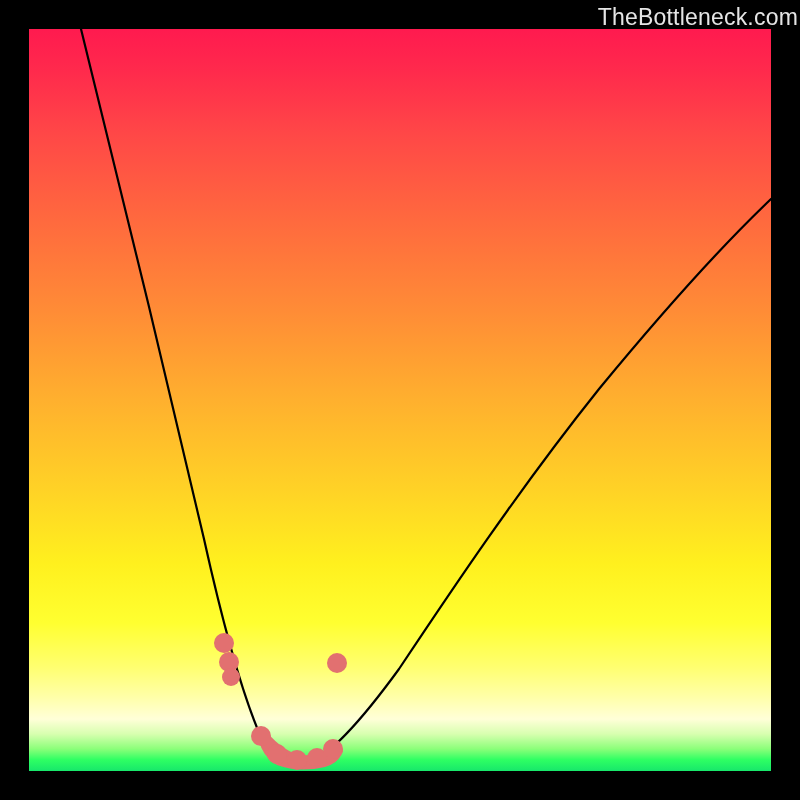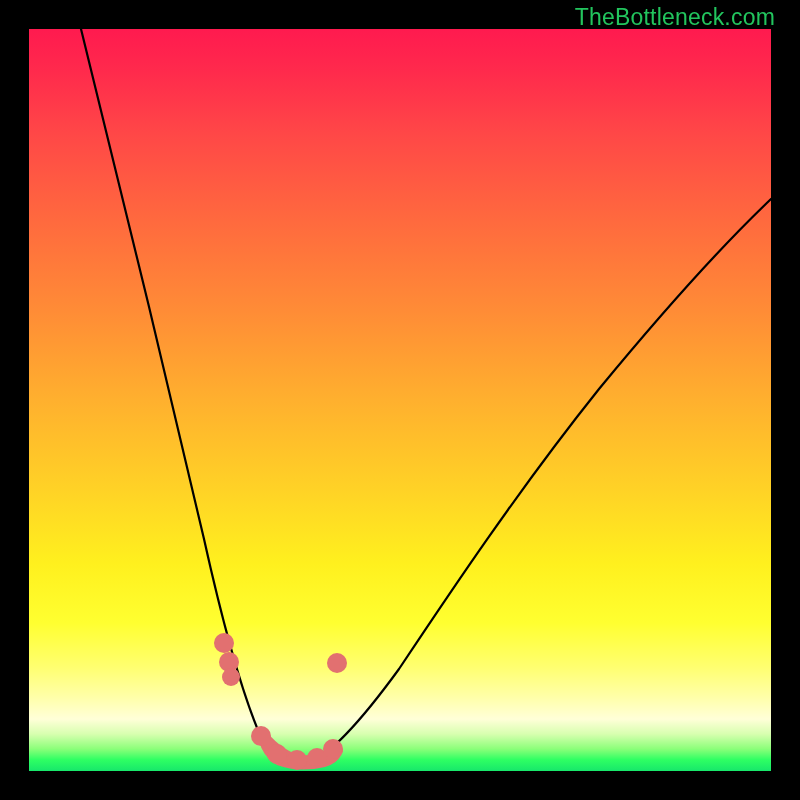--- a/index.html
+++ b/index.html
@@ -42,22 +42,22 @@
       #ffffd8 93%,
       #d8ffb0 95%,
       #8cff7a 97%,
       #2eff63 98.5%,
       #17e76b 100%
     );
   }
   .watermark {
     position: absolute;
     top: 4px;
-    right: 25px;
-    color: #22c55e;
+    right: 2px;
+    color: #e5e5e5;
     font-size: 23px;
     font-weight: 400;
     letter-spacing: 0.2px;
   }
   svg.curve {
     position: absolute;
     top: 0;
     left: 0;
     width: 742px;
     height: 742px;

